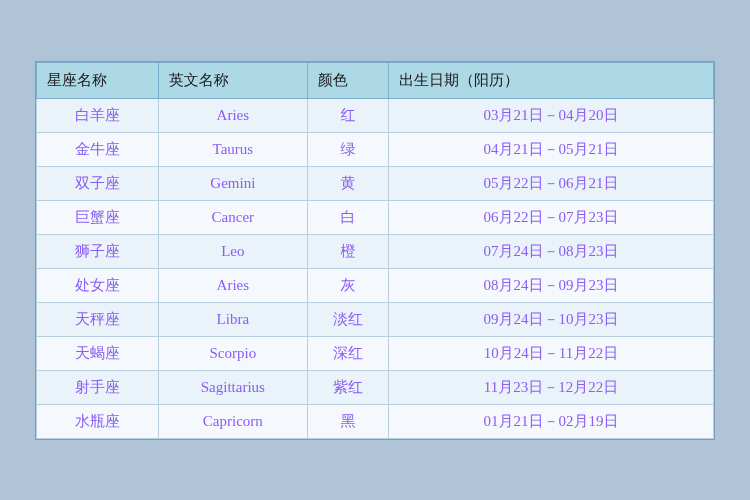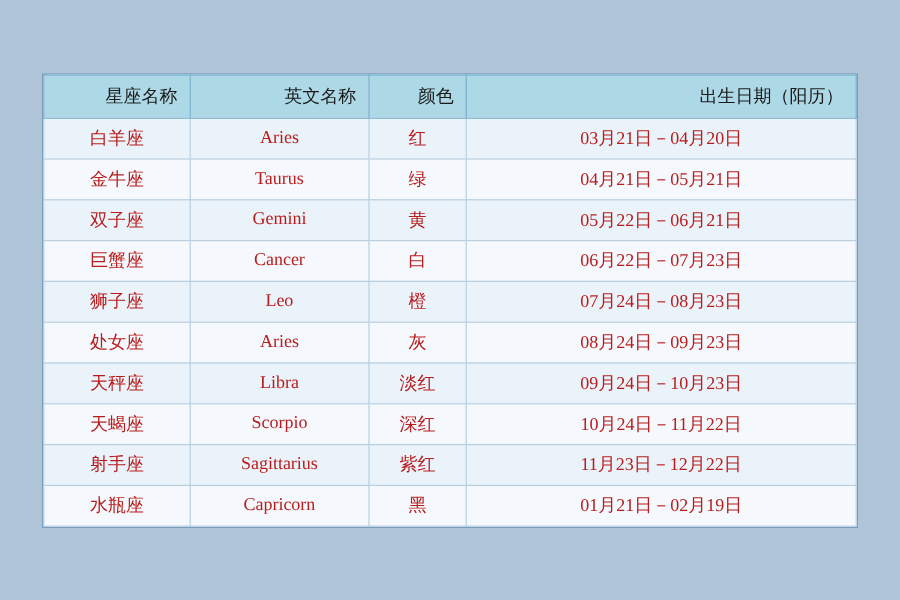--- a/index.html
+++ b/index.html
@@ -27,30 +27,30 @@
     table {
       width: 100%;
       border-collapse: collapse;
       font-size: 15px;
     }
 
     thead tr th {
       background-color: #add8e6;
       border: 1px solid #7ab0cc;
       padding: 8px 10px;
-      text-align: right;
+      text-align: left;
       font-weight: normal;
       color: #1a1a1a;
     }
 
     tbody tr td {
       border: 1px solid #b8cfe0;
       padding: 7px 10px;
       text-align: center;
-      color: #b91c1c;
+      color: #8b5cf6;
       background-color: #f0f6fc;
     }
 
     tbody tr:nth-child(odd) td {
       background-color: #eaf3fa;
     }
 
     tbody tr:nth-child(even) td {
       background-color: #f5f9fd;
     }

